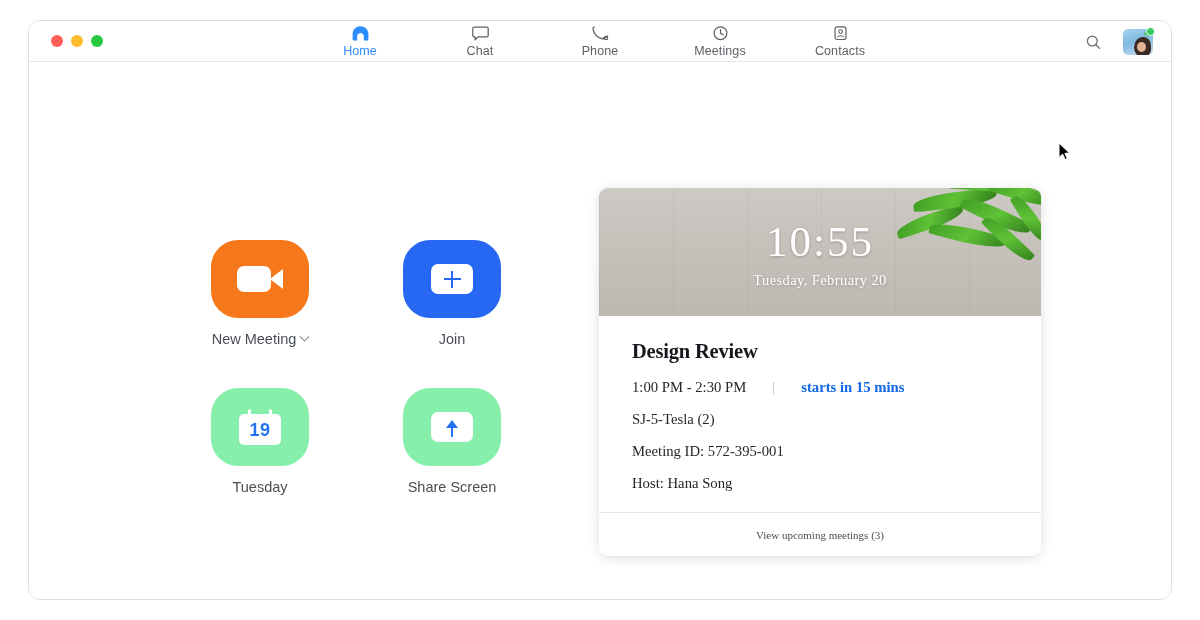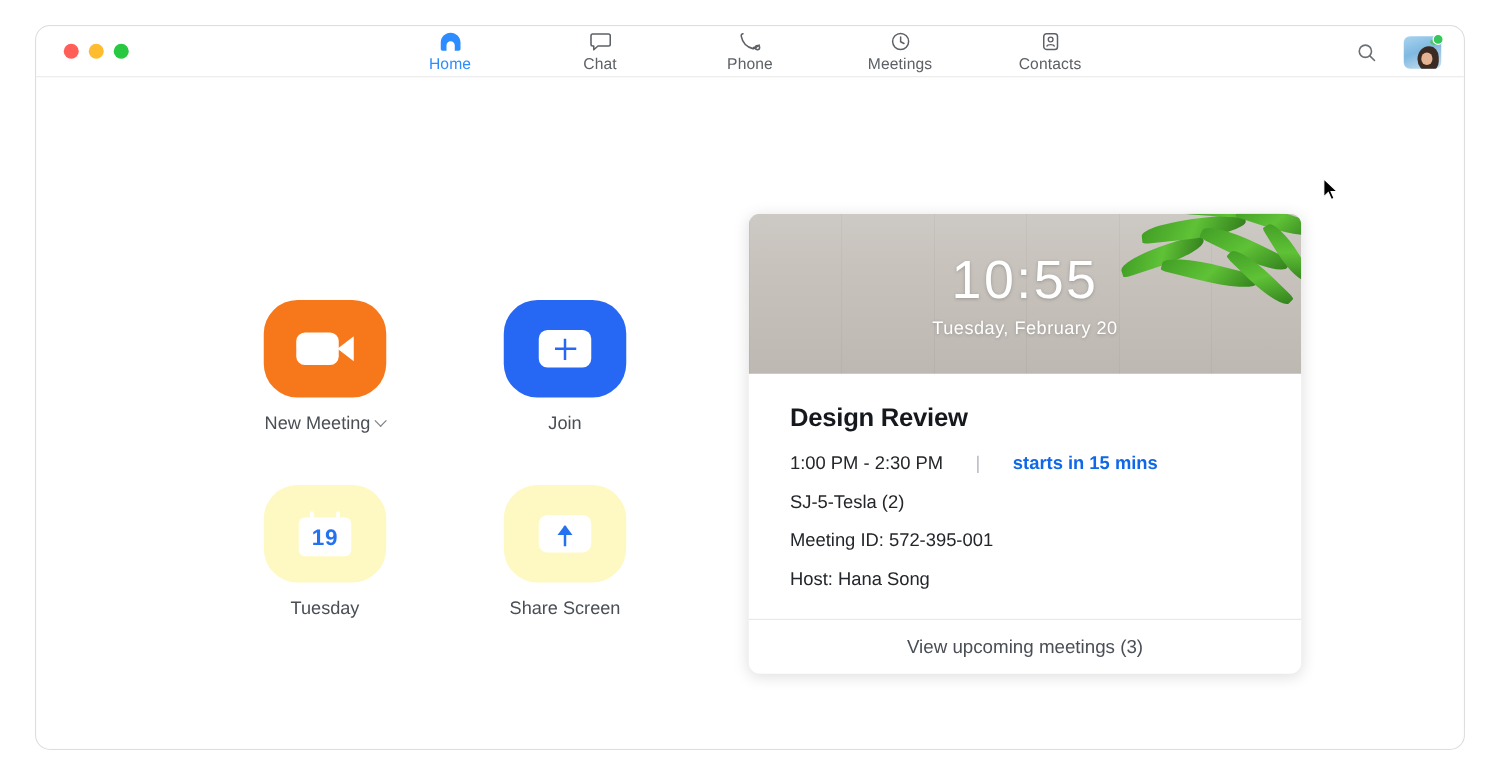--- a/index.html
+++ b/index.html
@@ -159,21 +159,21 @@
   }
   .tile {
     width: 98px; height: 78px;
     border-radius: 27px;
     display: flex;
     align-items: center;
     justify-content: center;
   }
   .tile-orange { background: #f7781b; }
   .tile-blue   { background: #2667f4; }
-  .tile-blue2  { background: #fef9c3; }
+  .tile-blue2  { background: #86efac; }
 
   .action-label {
     margin-top: 13px;
     font-size: 14.5px;
     color: #4a4f55;
     display: flex;
     align-items: center;
     gap: 5px;
   }
   .chev {
@@ -265,26 +265,27 @@
     width: 0; height: 0;
     border-left: 6px solid transparent;
     border-right: 6px solid transparent;
     border-bottom: 8px solid #2472f0;
   }
 
   
   .card {
     position: absolute;
     left: 570px;
-    top: 109px;
+    top: 126px;
     width: 442px;
     border-radius: 9px;
     background: #ffffff;
     box-shadow: 0 2px 12px rgba(0,0,0,.13);
     overflow: hidden;
+    font-family: Liberation Serif, serif;
   }
 
   .card-hero {
     position: relative;
     height: 128px;
     background:
       repeating-linear-gradient(90deg,
         rgba(0,0,0,.035) 0px, rgba(0,0,0,.035) 1px,
         rgba(0,0,0,0) 1px, rgba(0,0,0,0) 74px),
       linear-gradient(180deg,#cdc9c4 0%,#c7c2bc 35%,#bdb8b2 100%);
@@ -353,21 +354,21 @@
 
   .card-footer {
     border-top: 1px solid #e9e9ec;
     height: 44px;
     display: flex;
     align-items: center;
     justify-content: center;
     cursor: pointer;
   }
   .card-footer span {
-    font-size: 15px;
+    font-size: 11px;
     color: #4a4f55;
   }
 
   
   .cursor {
     position: absolute;
     left: 1058px;
     top: 142px;
     width: 14px; height: 19px;
     pointer-events: none;

